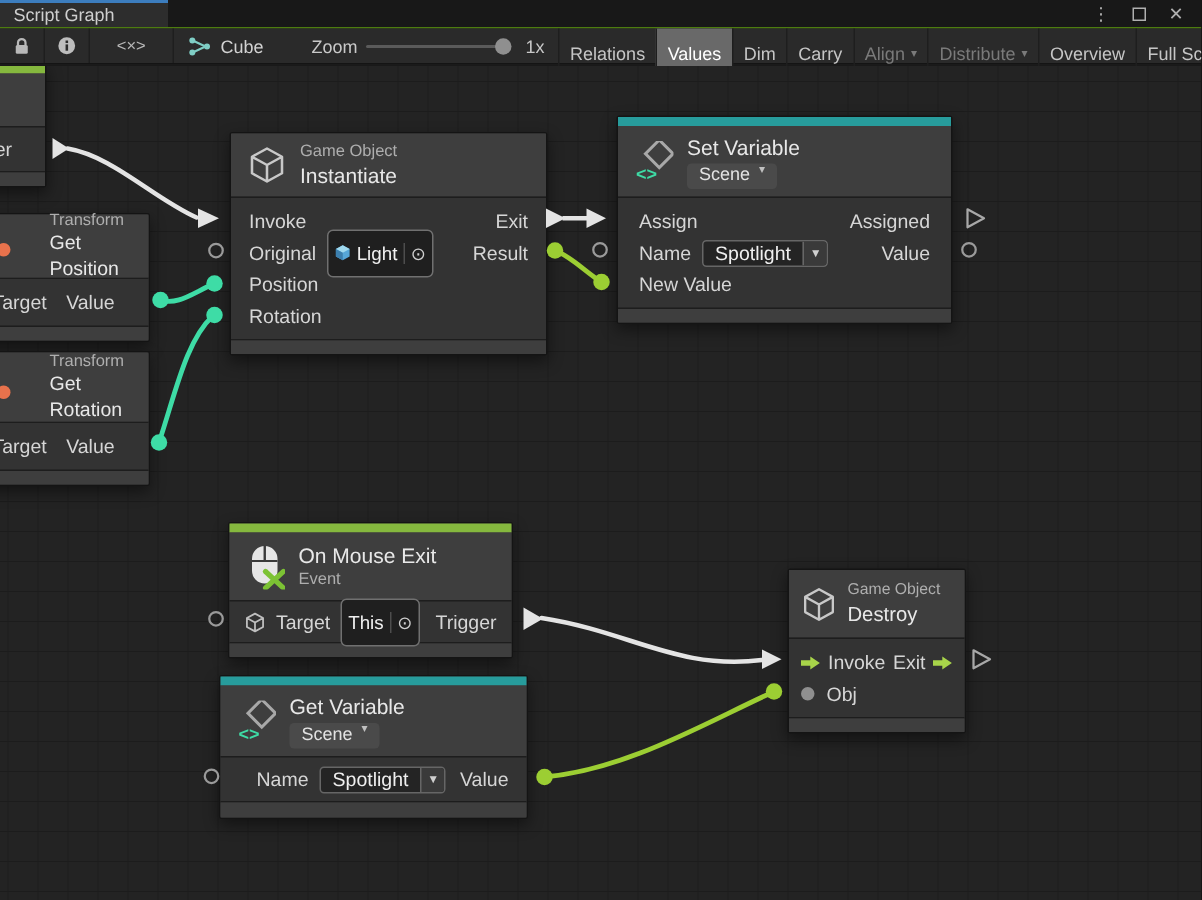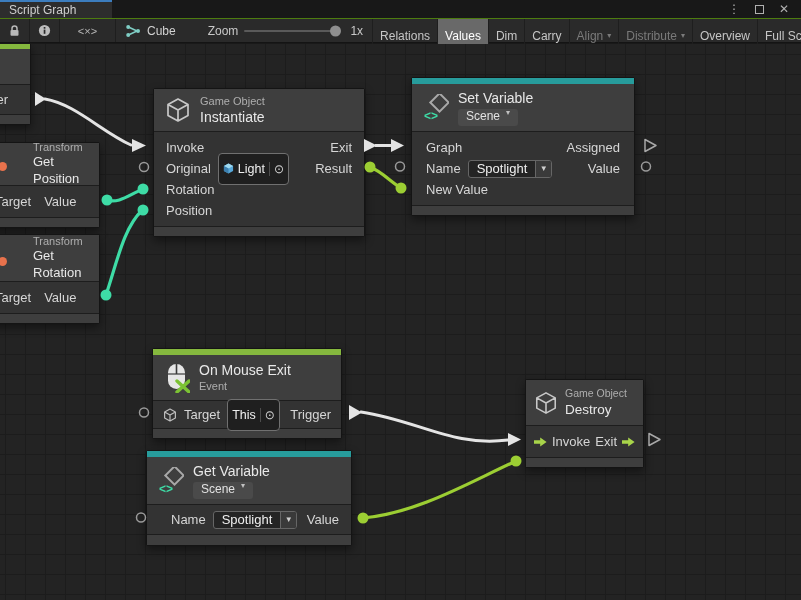--- a/index.html
+++ b/index.html
@@ -212,24 +212,24 @@
               <path d="M6 0.5 L11 3.2 V8.8 L6 11.5 L1 8.8 V3.2 Z" fill="#57a7d8"></path>
               <path d="M1 3.2 L6 6 L11 3.2 L6 0.5 Z" fill="#9fd9ef"></path>
               <path d="M6 6 V11.5 L1 8.8 V3.2 Z" fill="#3c7fae"></path>
             </svg>
             <span>Light</span>
             <span class="picker">⊙</span>
           </span>
           <span class="grow">Result</span>
         </div>
         <div class="nrow">
+            <span>Position</span>
+          </div>
+        <div class="nrow">
             <span>Rotation</span>
-          </div>
-        <div class="nrow">
-            <span>Position</span>
           </div>
       </div>
       <div class="nfooter"></div>
     </div>
 
     <div class="node" style="left:411px;top:33px;width:224px;">
       <div class="accent" style="background:#279C9C;"></div>
       <div class="hdr" style="height:47px;">
         <svg width="26" height="28" viewBox="0 0 26 28">
           <rect x="10" y="2" width="13" height="13" transform="rotate(45 16.5 8.5)" stroke="#a8a8a8" stroke-width="2" fill="none"></rect>
@@ -238,21 +238,21 @@
         <div class="titles">
           <span class="ttl">Set Variable</span>
           <span class="scope">
             <span>Scene</span>
             <span class="caret">▾</span>
           </span>
         </div>
       </div>
       <div class="nbody" style="padding:5px 14px;">
         <div class="nrow">
-          <span>Graph</span>
+          <span>Assign</span>
           <span class="grow">Assigned</span>
         </div>
         <div class="nrow">
           <span>Name</span>
           <span class="dropfield">
             <span class="dtext">Spotlight</span>
             <span class="dbtn">▼</span>
           </span>
           <span class="grow">Value</span>
         </div>
@@ -336,20 +336,24 @@
         <div class="nrow" style="gap:5px;">
           <svg width="13" height="10" viewBox="0 0 13 10">
             <path d="M0 3.2 h6.2 V0.6 L12.6 5 L6.2 9.4 V6.8 H0 z" fill="#a8d44a"></path>
           </svg>
           <span>Invoke</span>
           <span class="grow">Exit</span>
           <svg width="13" height="10" viewBox="0 0 13 10">
             <path d="M0 3.2 h6.2 V0.6 L12.6 5 L6.2 9.4 V6.8 H0 z" fill="#a8d44a"></path>
           </svg>
         </div>
+        <div class="nrow" style="gap:8px;">
+          <span class="objdot"></span>
+          <span>Obj</span>
+        </div>
       </div>
       <div class="nfooter"></div>
     </div>
 
     <svg class="wires" width="801" height="556" viewBox="0 0 801 556">
 
       <path d="M45 55 C75 60 102 88 131 101" stroke="#e4e4e4" stroke-width="3" fill="none" stroke-linecap="round"></path>
       <polygon points="35,48 46,55 35,62" fill="#e4e4e4"></polygon>
       <polygon points="132,95 146,101.5 132,108" fill="#e4e4e4"></polygon>
 

